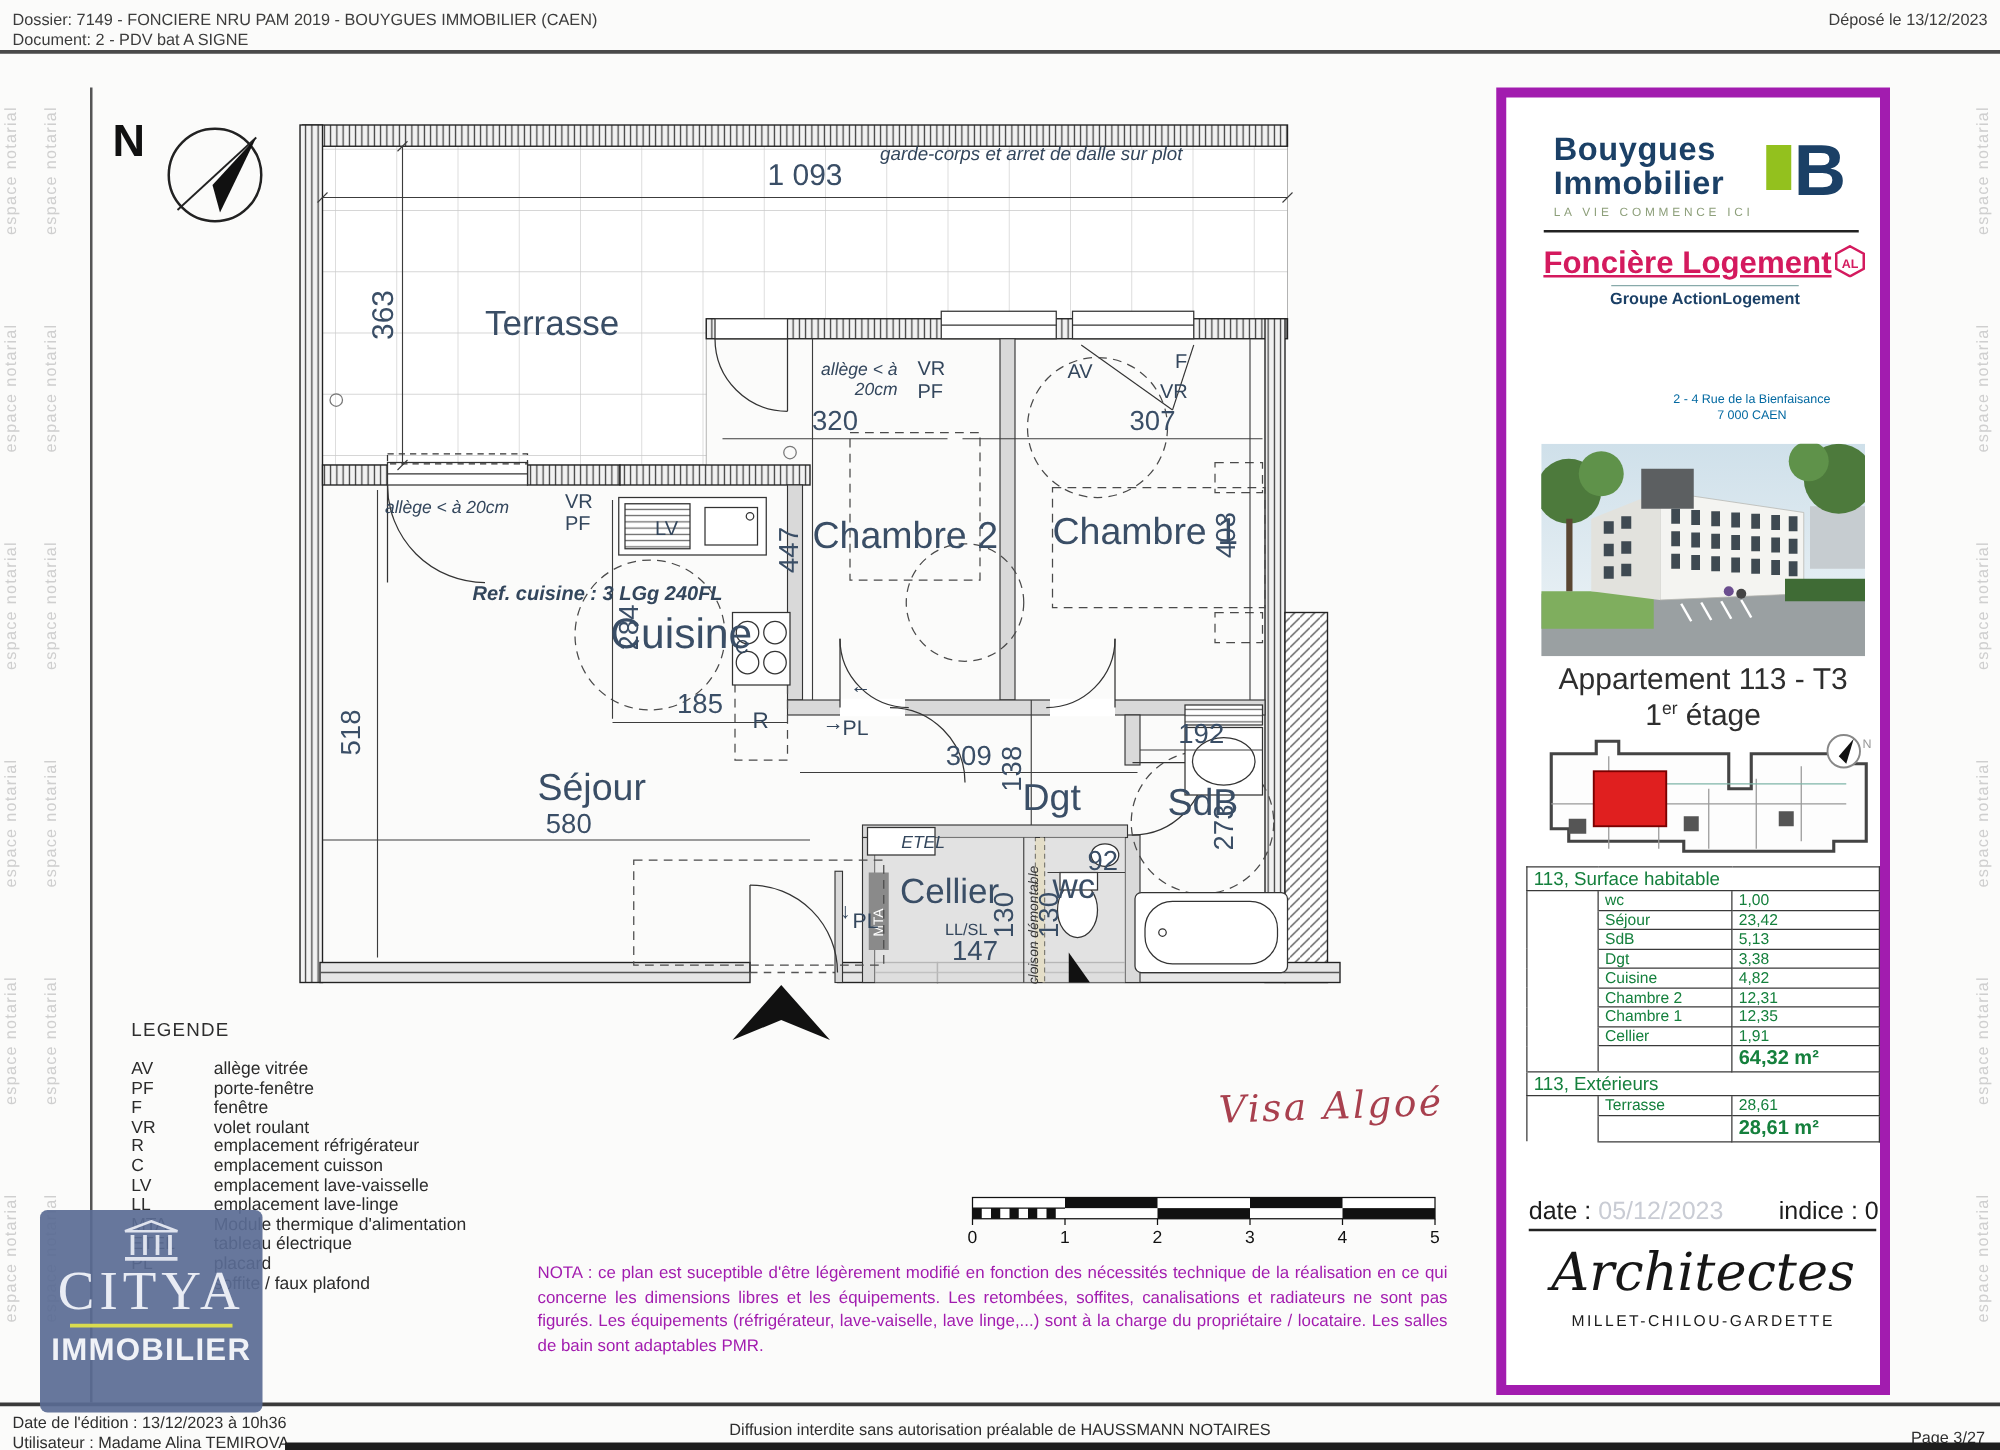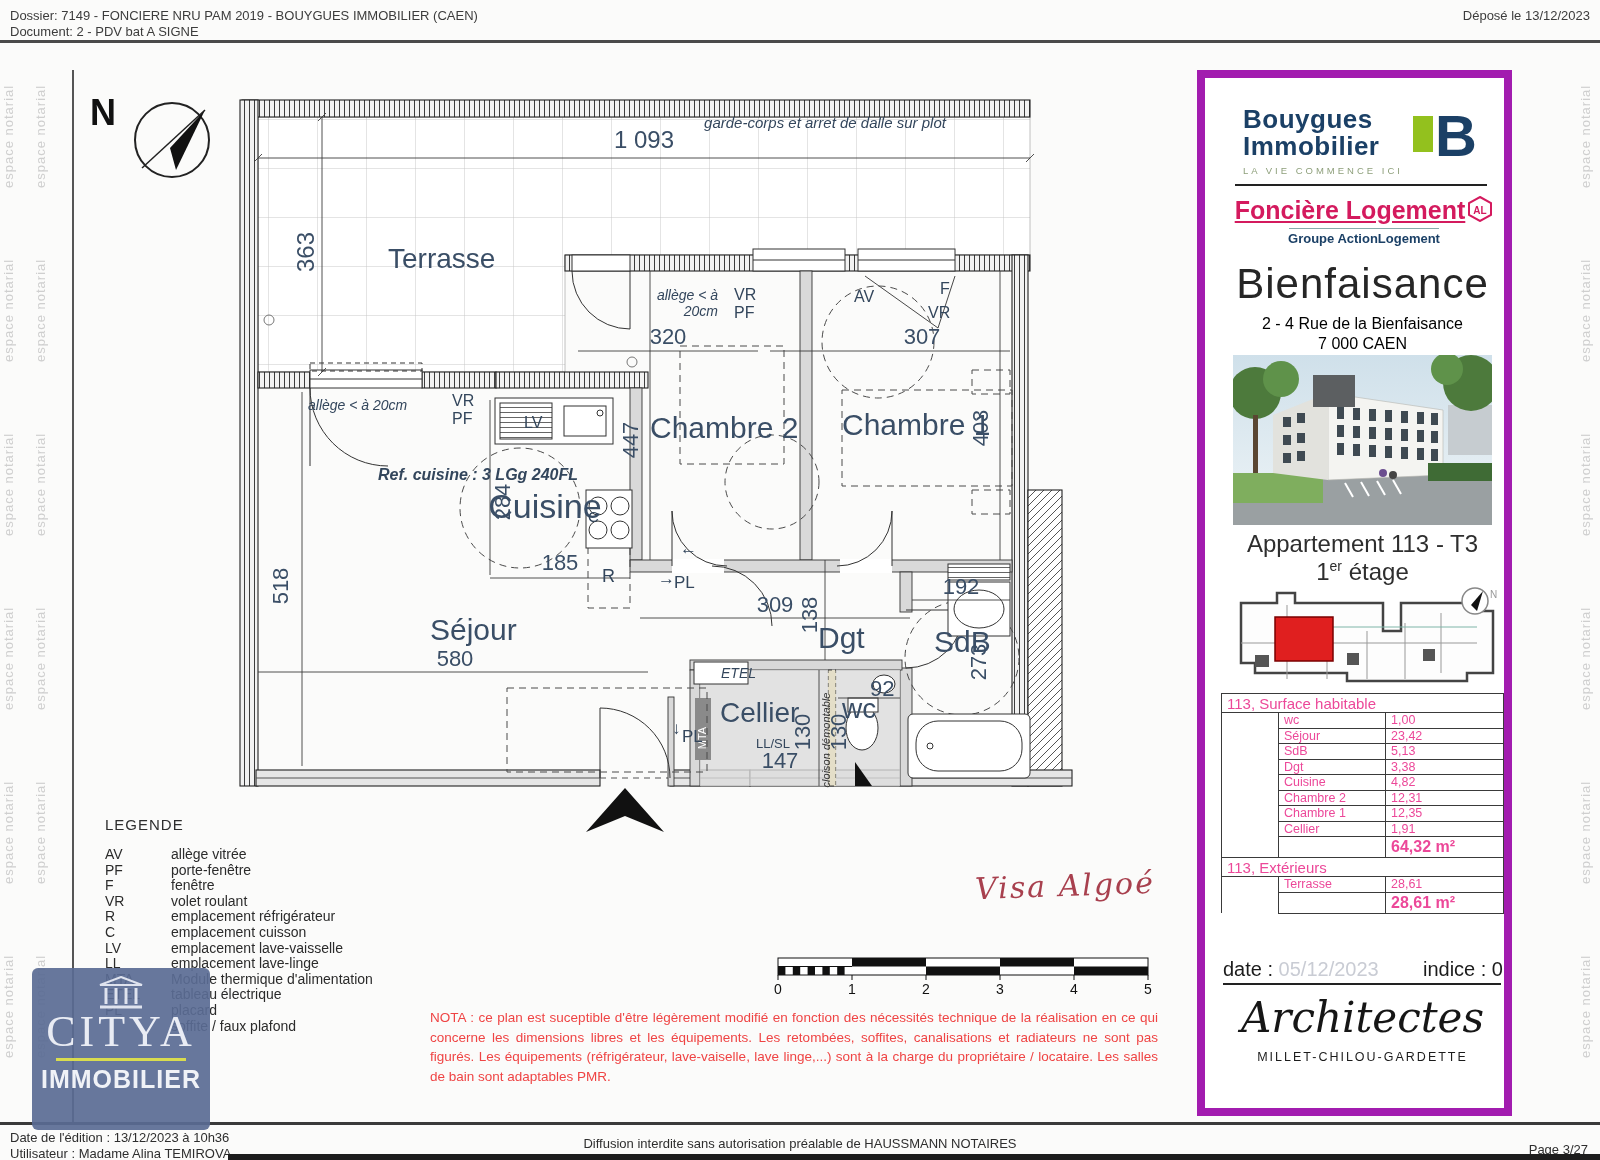--- a/index.html
+++ b/index.html
@@ -23,21 +23,21 @@
   .room{fill:#3a4e66;}
   .dim{fill:#3a4e66;}
   .ann{fill:#33465c;}
   
   #legend{position:absolute;left:105px;top:816px;}
   #legend .title{font-size:15px;letter-spacing:1px;color:#2e2e2e;margin-bottom:14px;}
   #legend .row{display:flex;font-size:14px;line-height:15.6px;color:#2b2b2b;}
   #legend .abbr{width:66px;}
   
   #nota{position:absolute;left:430px;top:1008px;width:728px;font-size:13.5px;line-height:1.45;
-        text-align:justify;color:#ef4444;}
+        text-align:justify;color:#a21caf;}
   
   #visa{position:absolute;left:975px;top:868px;font-size:30px;color:#a8404e;
         font-style:italic;font-family:"DejaVu Serif",serif;transform:rotate(-2deg);letter-spacing:2px;}
   
   #scalebar{position:absolute;left:770px;top:952px;}
   #scalebar text{font-size:14px;fill:#111;}
   
   #sidebar{position:absolute;left:1197px;top:70px;width:315px;height:1046px;
            border:8px solid #a21caf;background:#fff;box-sizing:border-box;}
   #bi-logo{position:absolute;left:38px;top:28px;display:flex;align-items:flex-start;}
@@ -46,29 +46,29 @@
   #bi-mark{margin-left:8px;}
   #sb-div1{position:absolute;left:30px;top:106px;width:252px;height:2px;background:#222;}
   #fl-row{position:absolute;left:16px;top:118px;width:286px;text-align:center;}
   #fl-name{color:#d41a5e;font-weight:bold;font-size:25px;display:inline-block;text-decoration:underline;}
   #fl-al{display:inline-block;vertical-align:top;margin-left:2px;}
   #fl-underline{width:150px;height:1px;background:#8aa;margin:3px auto 2px;}
   #fl-groupe{color:#1b4066;font-weight:bold;font-size:13px;text-align:center;}
   #proj-name{position:absolute;left:0;top:182px;width:315px;text-align:center;
              font-size:42px;color:#262626;letter-spacing:1px;}
   #proj-addr{position:absolute;left:0;top:236px;width:315px;text-align:center;
-             font-size:16px;color:#000000;line-height:1.25;}
+             font-size:10px;color:#0369a1;line-height:1.25;padding-left:39px;}
   #photo{position:absolute;left:28px;top:277px;}
   #apt-title{position:absolute;left:0;top:452px;width:315px;text-align:center;
              font-size:24px;color:#2e2e2e;}
   #apt-floor{position:absolute;left:0;top:480px;width:315px;text-align:center;
              font-size:24px;color:#2e2e2e;}
   #locator{position:absolute;left:22px;top:505px;}
   #surface-table{position:absolute;left:16px;top:615px;width:283px;border-collapse:collapse;
-                 font-size:12.5px;color:#ec4899;}
+                 font-size:12.5px;color:#15803d;}
   #surface-table td{border:1px solid #3a3a3a;padding:0px 5px;height:14.5px;}
   #surface-table td.c1{width:46px;border-top:none;border-bottom:none;}
   #surface-table td.c2{width:96px;}
   #surface-table .sec td{font-size:15px;height:18px;}
   #surface-table .tot td{font-weight:bold;font-size:16px;height:20px;}
   #date-row{position:absolute;left:18px;top:880px;width:280px;font-size:20px;color:#1c1c1c;}
   #date-val{color:#c9ccd4;}
   #indice{float:right;}
   #sb-div2{position:absolute;left:18px;top:905px;width:278px;height:1.5px;background:#222;}
   #arch-script{position:absolute;left:0;top:915px;width:315px;text-align:center;
@@ -454,21 +454,20 @@
 
   <div id="fl-row">
     <span id="fl-name">Foncière Logement</span><svg id="fl-al" width="26" height="26">
       <polygon points="13,1 24,7 24,19 13,25 2,19 2,7" fill="none" stroke="#d41a5e" stroke-width="2"></polygon>
       <text x="13" y="18" font-size="10" font-weight="bold" fill="#d41a5e" text-anchor="middle">AL</text>
     </svg>
     <div id="fl-underline"></div>
     <div id="fl-groupe">Groupe ActionLogement</div>
   </div>
 
-  <div id="proj-name">Bienfaisance</div>
   <div id="proj-addr">
     <div>2 - 4 Rue de la Bienfaisance</div>
     <div>7 000 CAEN</div>
   </div>
 
   <svg id="photo" width="259" height="170">
     <defs>
       <linearGradient id="sky" x1="0" y1="0" x2="0" y2="1">
         <stop offset="0" stop-color="#cfe0ea"></stop>
           <stop offset="1" stop-color="#eef4f7"></stop>

